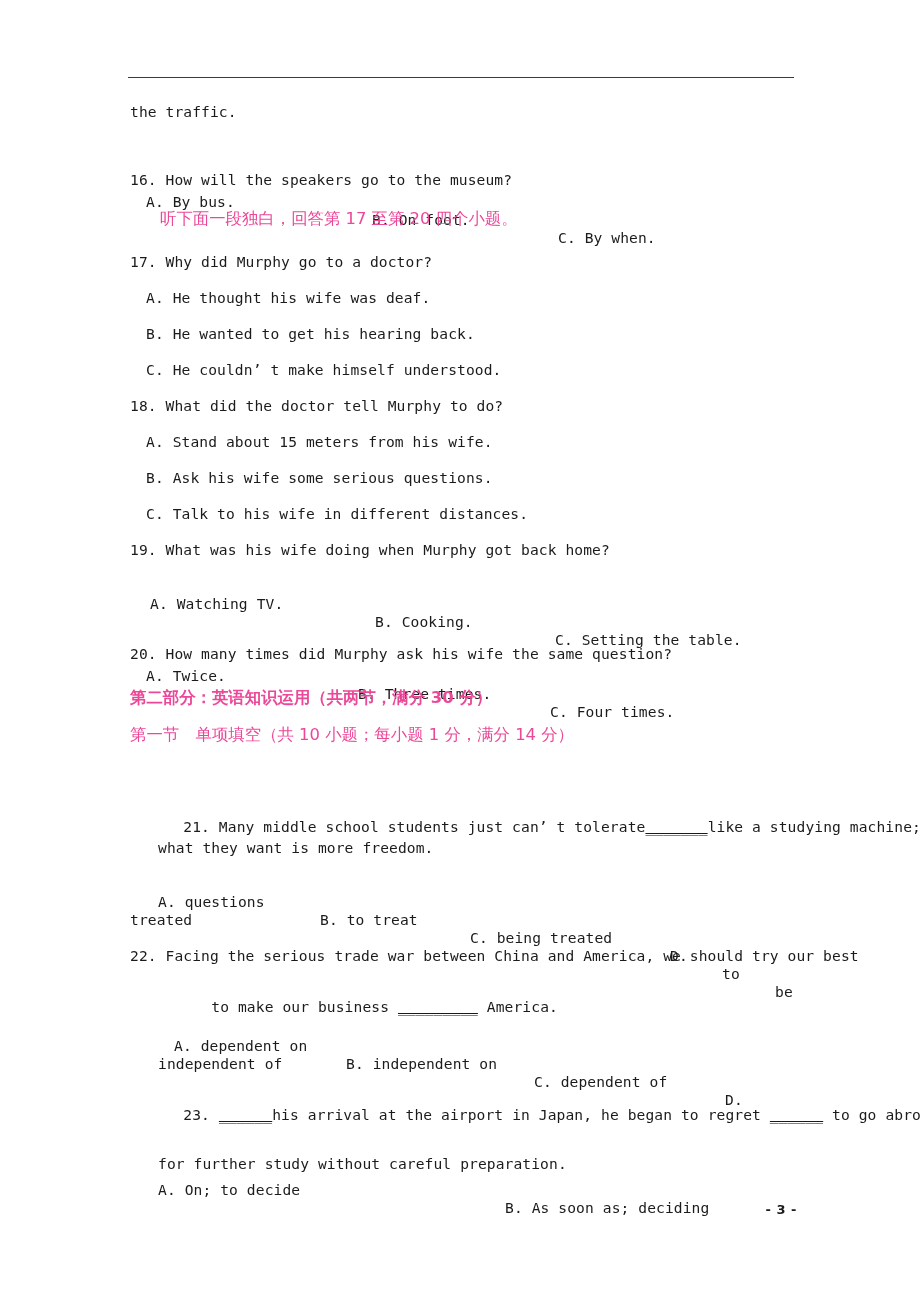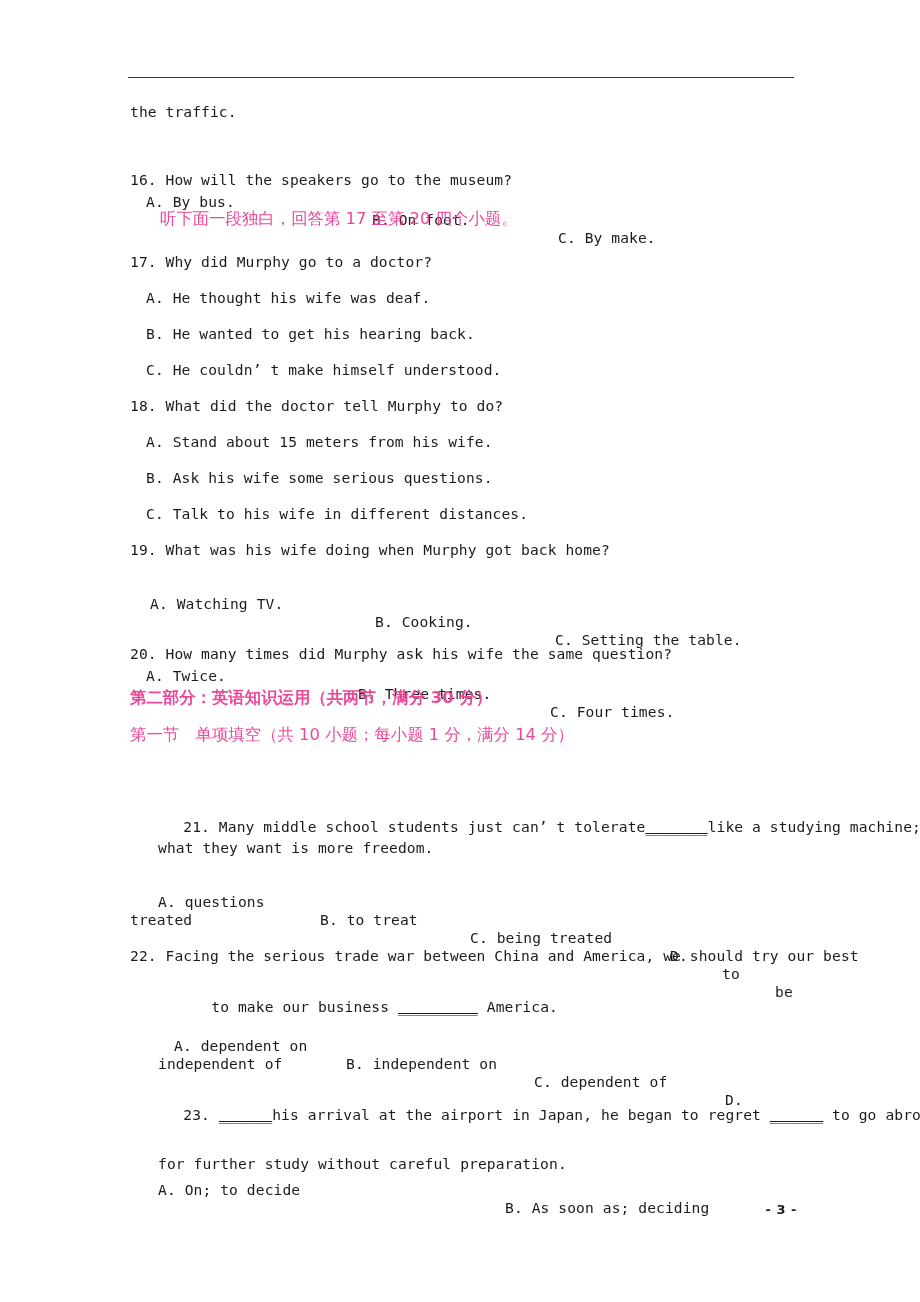--- a/index.html
+++ b/index.html
@@ -104,21 +104,21 @@
   <div class="header-rule"></div>
 
   <div class="content">
 
     <div class="line en" style="top:0px; left:0px;">the traffic.</div>
 
     <div class="line en" style="top:36px; left:0px;margin-top:32px;">16. How will the speakers go to the museum?</div>
     <div class="opt-row" style="top:72px;">
       <span class="opt en" style="left:16px;">A. By bus.</span>
       <span class="opt en" style="left:242px;">B. On foot.</span>
-      <span class="opt en" style="left:428px;">C. By make.</span>
+      <span class="opt en" style="left:428px;">C. By when.</span>
     </div>
 
     <div class="line cn" style="top:106px; left:30px;">听下面一段独白，回答第 17 至第 20 四个小题。</div>
 
     <div class="line en" style="top:150px; left:0px;">17. Why did Murphy go to a doctor?</div>
     <div class="line en" style="top:186px; left:16px;">A. He thought his wife was deaf.</div>
     <div class="line en" style="top:222px; left:16px;">B. He wanted to get his hearing back.</div>
     <div class="line en" style="top:258px; left:16px;">C. He couldn’ t make himself understood.</div>
 
     <div class="line en" style="top:294px; left:0px;">18. What did the doctor tell Murphy to do?</div>

